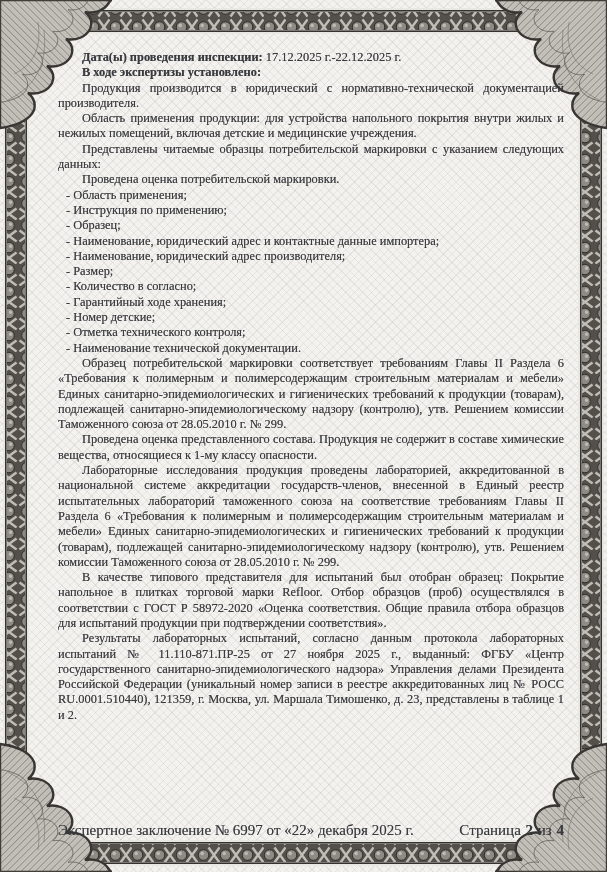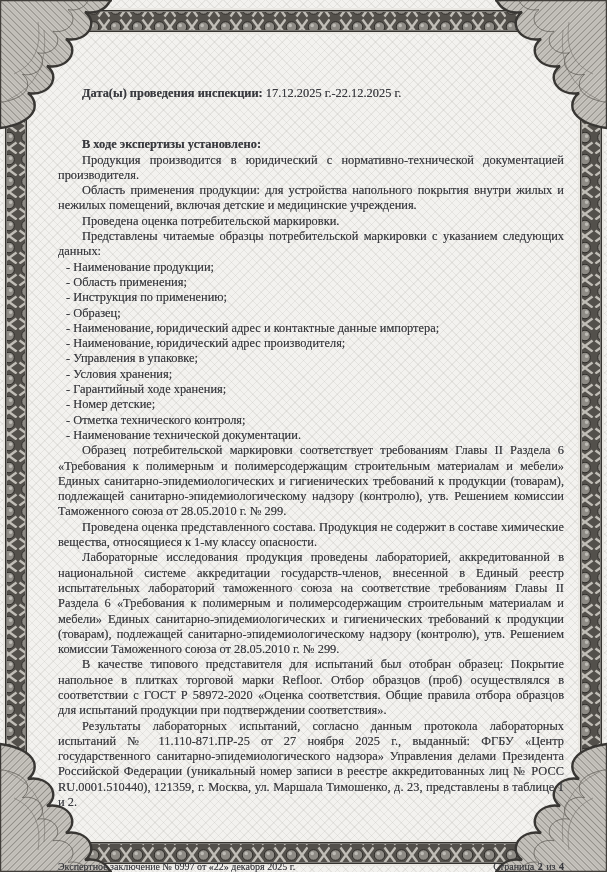--- a/index.html
+++ b/index.html
@@ -12,29 +12,28 @@
     font-family:"Liberation Serif","DejaVu Serif",serif;
     color:#393a3f;
   }
   .border-svg{position:absolute;left:0;top:0;width:607px;height:872px;pointer-events:none;}
   .content{
     position:absolute;left:58px;top:50px;width:506px;
     font-size:12.4px;line-height:15.3px;
     text-shadow:0 0 .5px rgba(45,45,50,.55);
   }
   .content p{margin:0;text-indent:24px;text-align:justify;}
-  .content .hdr{font-weight:bold;margin-top:36px;}
+  .content .hdr{font-weight:bold;}
   .hdr .val{font-weight:normal;}
   .mlist div{text-indent:0;padding-left:8px;text-align:left;}
   .footer{
     position:absolute;left:58px;top:824px;width:506px;
-    font-size:10px;line-height:13px;
+    font-size:15px;line-height:13px;
     display:flex;justify-content:space-between;
     text-shadow:0 0 .4px rgba(45,45,50,.5);
-    margin-top:36px;
   }
   .footer b{font-weight:bold;}
   .footer .pg span{margin:0 1px;}
 </style>
 </head>
 <body>
 
 <svg class="border-svg" width="607" height="872" viewBox="0 0 607 872" xmlns="http://www.w3.org/2000/svg">
   <defs>
     <pattern id="chainH" width="22" height="18" patternUnits="userSpaceOnUse">
@@ -105,32 +104,31 @@
     <path d="M8,100 Q50,80 44,30 M14,74 Q44,60 38,22" fill="none" stroke="#6f6c66" stroke-width="1" opacity="0.55"></path>
   </g>
 </svg>
 
 <div class="content">
   <p class="hdr"><span>Дата(ы) проведения инспекции:</span><span class="val"> 17.12.2025 г.-22.12.2025 г.</span></p>
   <p class="hdr">В ходе экспертизы установлено:</p>
 
   <p>Продукция производится в юридический с нормативно-технической документацией производителя.</p>
   <p>Область применения продукции: для устройства напольного покрытия внутри жилых и нежилых помещений, включая детские и медицинские учреждения.</p>
+  <p>Представлены читаемые образцы потребительской маркировки с указанием следующих данных:</p>
   <p>Проведена оценка потребительской маркировки.</p>
-  <p>Представлены читаемые образцы потребительской маркировки с указанием следующих данных:</p>
 
   <div class="mlist">
-    <div>- Наименование продукции;</div>
     <div>- Область применения;</div>
     <div>- Инструкция по применению;</div>
     <div>- Образец;</div>
     <div>- Наименование, юридический адрес и контактные данные импортера;</div>
     <div>- Наименование, юридический адрес производителя;</div>
-    <div>- Управления в упаковке;</div>
-    <div>- Условия хранения;</div>
+    <div>- Размер;</div>
+    <div>- Количество в согласно;</div>
     <div>- Гарантийный ходе хранения;</div>
     <div>- Номер детские;</div>
     <div>- Отметка технического контроля;</div>
     <div>- Наименование технической документации.</div>
   </div>
 
   <p>Образец потребительской маркировки соответствует требованиям Главы II Раздела 6 «Требования к полимерным и полимерсодержащим строительным материалам и мебели» Единых санитарно-эпидемиологических и гигиенических требований к продукции (товарам), подлежащей санитарно-эпидемиологическому надзору (контролю), утв. Решением комиссии Таможенного союза от 28.05.2010 г. № 299.</p>
   <p>Проведена оценка представленного состава. Продукция не содержит в составе химические вещества, относящиеся к 1-му классу опасности.</p>
   <p>Лабораторные исследования продукция проведены лабораторией, аккредитованной в национальной системе аккредитации государств-членов, внесенной в Единый реестр испытательных лабораторий таможенного союза на соответствие требованиям Главы II Раздела 6 «Требования к полимерным и полимерсодержащим строительным материалам и мебели» Единых санитарно-эпидемиологических и гигиенических требований к продукции (товарам), подлежащей санитарно-эпидемиологическому надзору (контролю), утв. Решением комиссии Таможенного союза от 28.05.2010 г. № 299.</p>
   <p>В качестве типового представителя для испытаний был отобран образец: Покрытие напольное в плитках торговой марки Refloor. Отбор образцов (проб) осуществлялся в соответствии с ГОСТ Р 58972-2020 «Оценка соответствия. Общие правила отбора образцов для испытаний продукции при подтверждении соответствия».</p>

